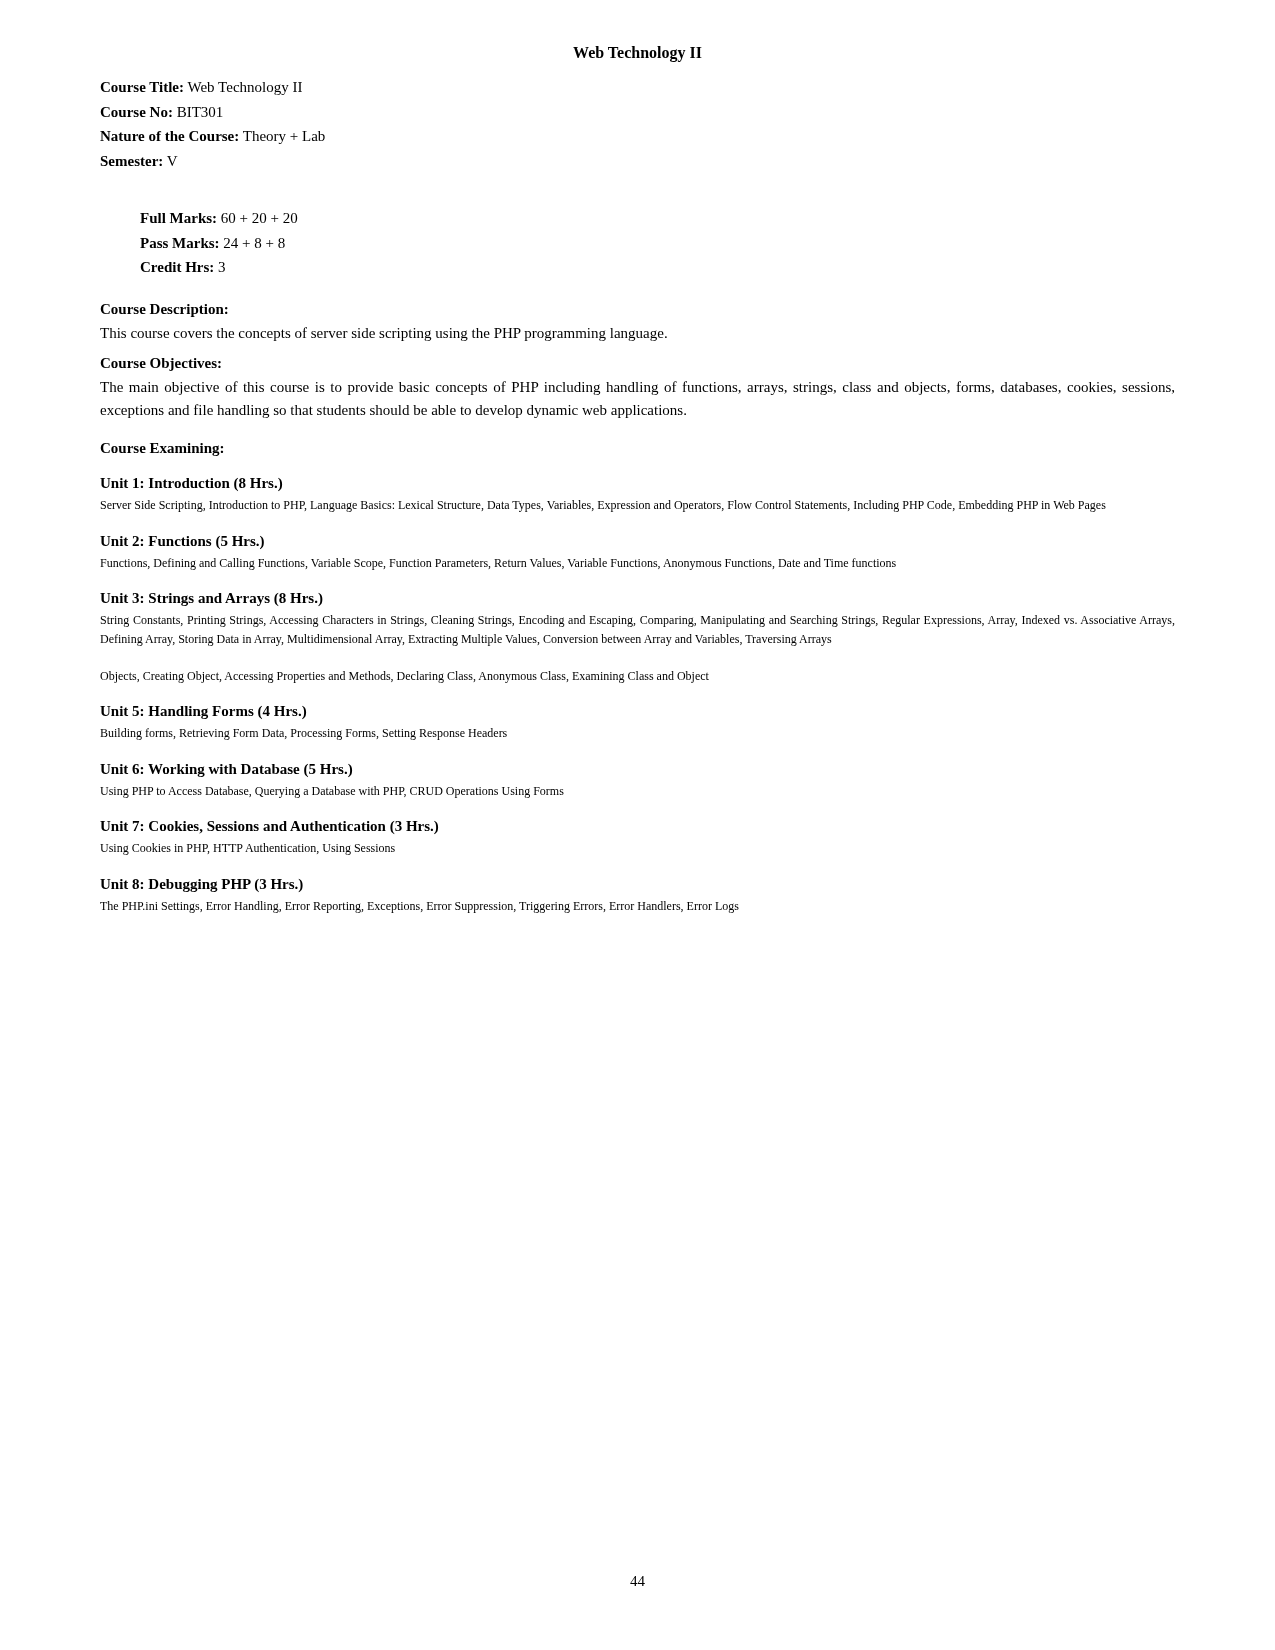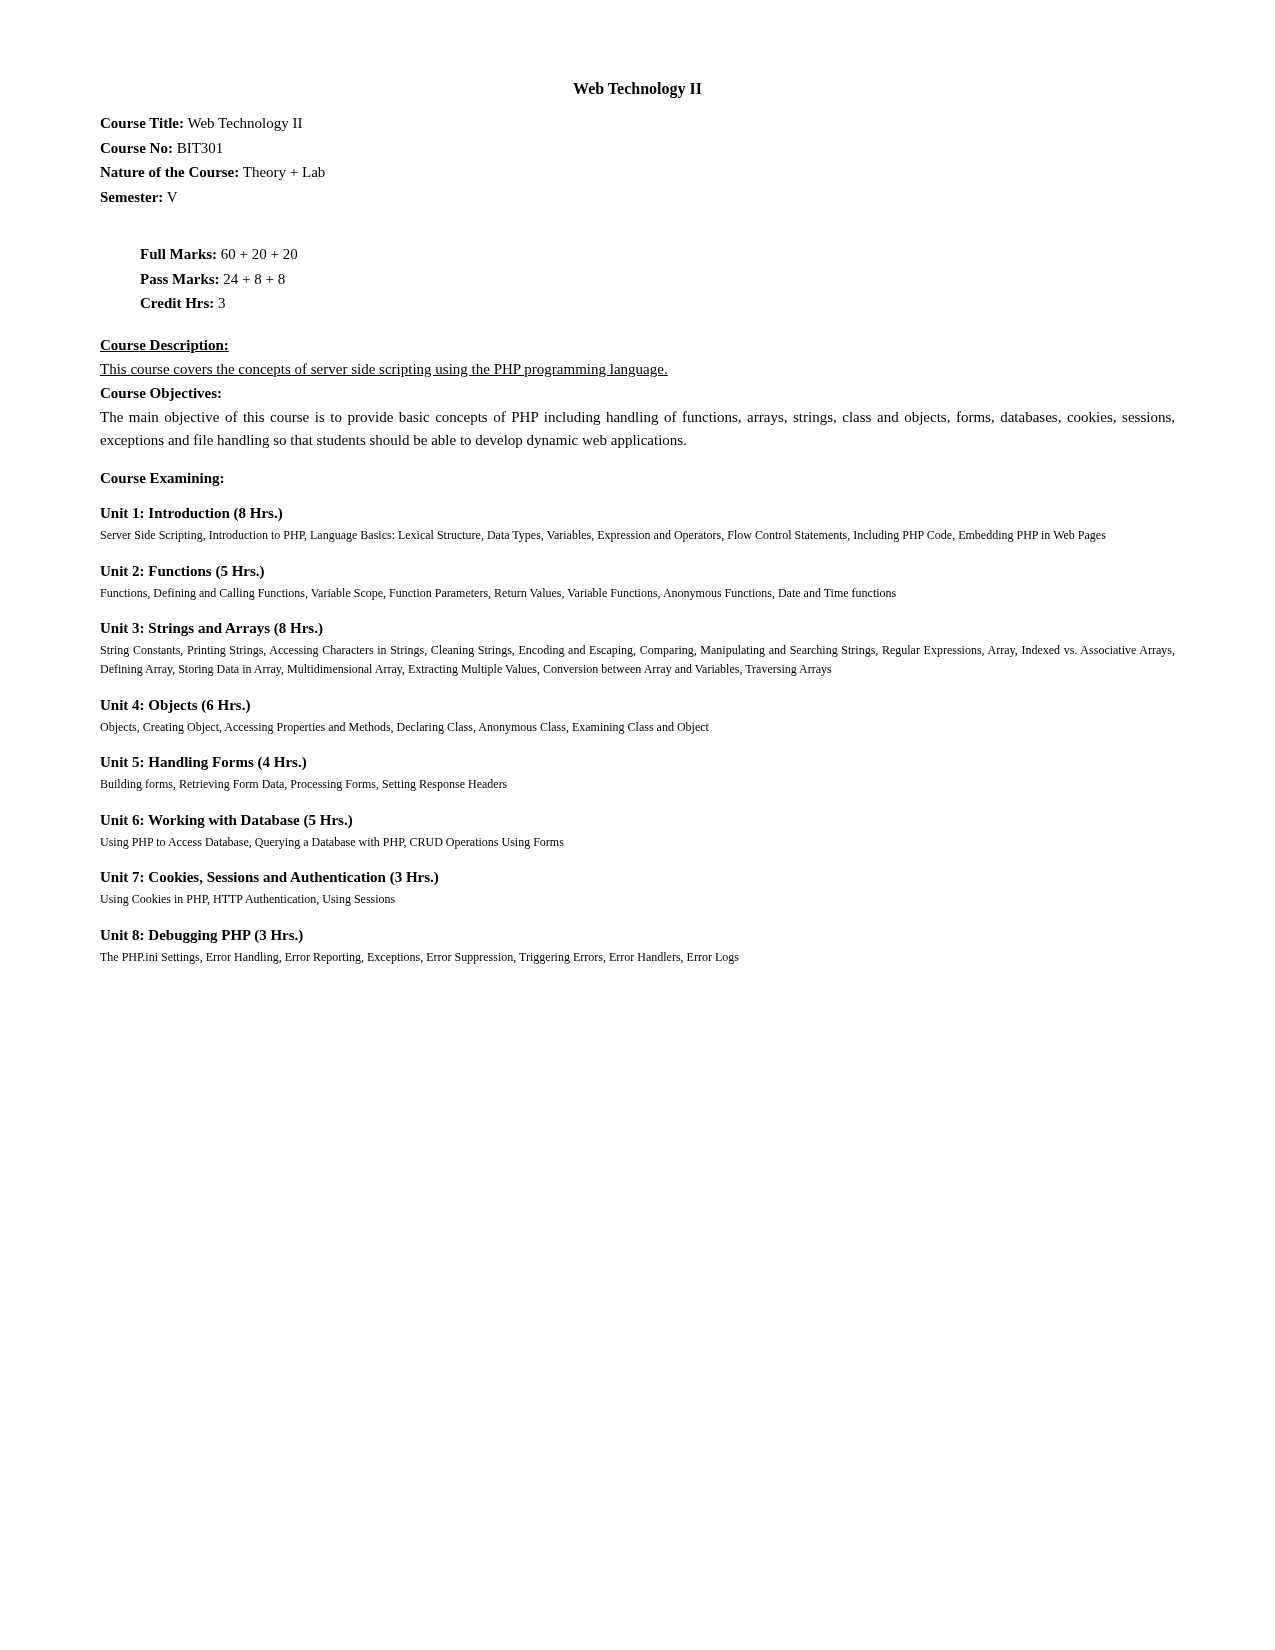--- a/index.html
+++ b/index.html
@@ -11,21 +11,21 @@
     body {
       background: #ffffff;
       font-family: "Times New Roman", Times, serif;
       font-size: 15px;
       color: #000000;
     }
 
     .page {
       width: 1275px;
       min-height: 1650px;
-      padding: 80px 100px 80px 100px;
+      padding: 44px 100px 80px 100px;
       background: #ffffff;
       position: relative;
     }
 
     .page-title {
       text-align: center;
       font-weight: bold;
       font-size: 16px;
       margin-bottom: 14px;
     }
@@ -89,22 +89,21 @@
 
     .page-number {
       text-align: center;
       position: absolute;
       bottom: 60px;
       width: calc(100% - 200px);
       font-size: 15px;
     }
 
     .divider {
-      margin-bottom: 4px;
-      text-decoration: underline;
+      margin-bottom: 10px;
     }
   </style>
 </head>
 <body>
 
 <div class="page">
 
   <div class="page-title">Web Technology II</div>
 
   <div class="header-section">
@@ -156,35 +155,35 @@
       </div>
       <div class="section">
         <div class="unit-title">Unit 2: Functions (5 Hrs.)</div>
         <div class="unit-body">Functions, Defining and Calling Functions, Variable Scope, Function Parameters, Return Values, Variable Functions, Anonymous Functions, Date and Time functions</div>
       </div>
       <div class="section">
         <div class="unit-title">Unit 3: Strings and Arrays (8 Hrs.)</div>
         <div class="unit-body">String Constants, Printing Strings, Accessing Characters in Strings, Cleaning Strings, Encoding and Escaping, Comparing, Manipulating and Searching Strings, Regular Expressions, Array, Indexed vs. Associative Arrays, Defining Array, Storing Data in Array, Multidimensional Array, Extracting Multiple Values, Conversion between Array and Variables, Traversing Arrays</div>
       </div>
       <div class="section">
-        <div class="unit-title">Unit 4: Objects (6 Hrs.)</div>
         <div class="unit-body">Objects, Creating Object, Accessing Properties and Methods, Declaring Class, Anonymous Class, Examining Class and Object</div>
       </div>
       <div class="section">
         <div class="unit-title">Unit 5: Handling Forms (4 Hrs.)</div>
         <div class="unit-body">Building forms, Retrieving Form Data, Processing Forms, Setting Response Headers</div>
       </div>
       <div class="section">
         <div class="unit-title">Unit 6: Working with Database (5 Hrs.)</div>
         <div class="unit-body">Using PHP to Access Database, Querying a Database with PHP, CRUD Operations Using Forms</div>
       </div>
       <div class="section">
         <div class="unit-title">Unit 7: Cookies, Sessions and Authentication (3 Hrs.)</div>
         <div class="unit-body">Using Cookies in PHP, HTTP Authentication, Using Sessions</div>
       </div>
       <div class="section">
         <div class="unit-title">Unit 8: Debugging PHP (3 Hrs.)</div>
         <div class="unit-body">The PHP.ini Settings, Error Handling, Error Reporting, Exceptions, Error Suppression, Triggering Errors, Error Handlers, Error Logs</div>
       </div>
     </div>
 
+  <div class="page-number">44</div>
 
 </div>
 
 </body></html>

